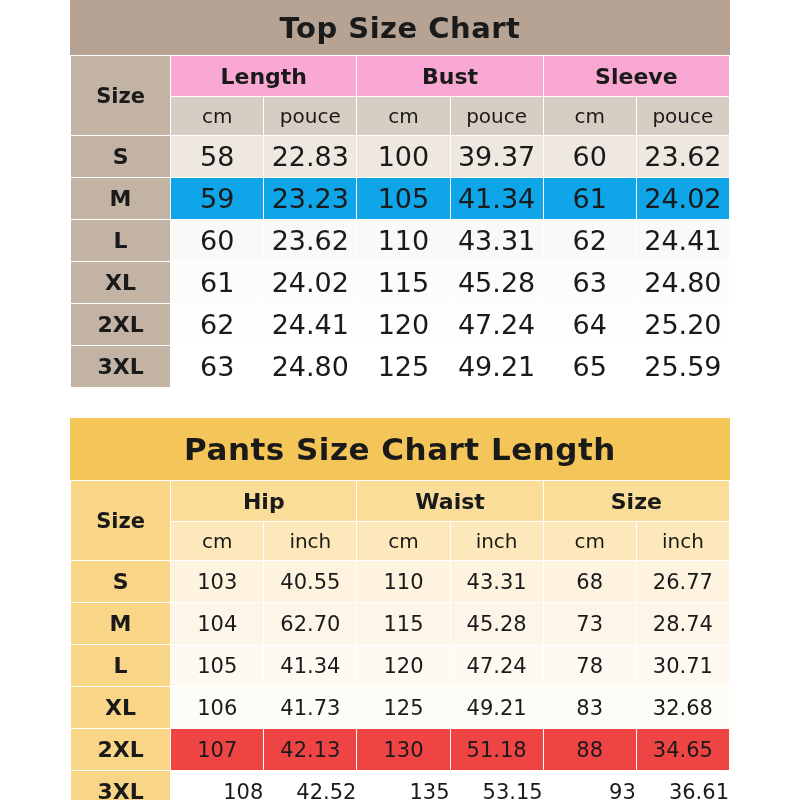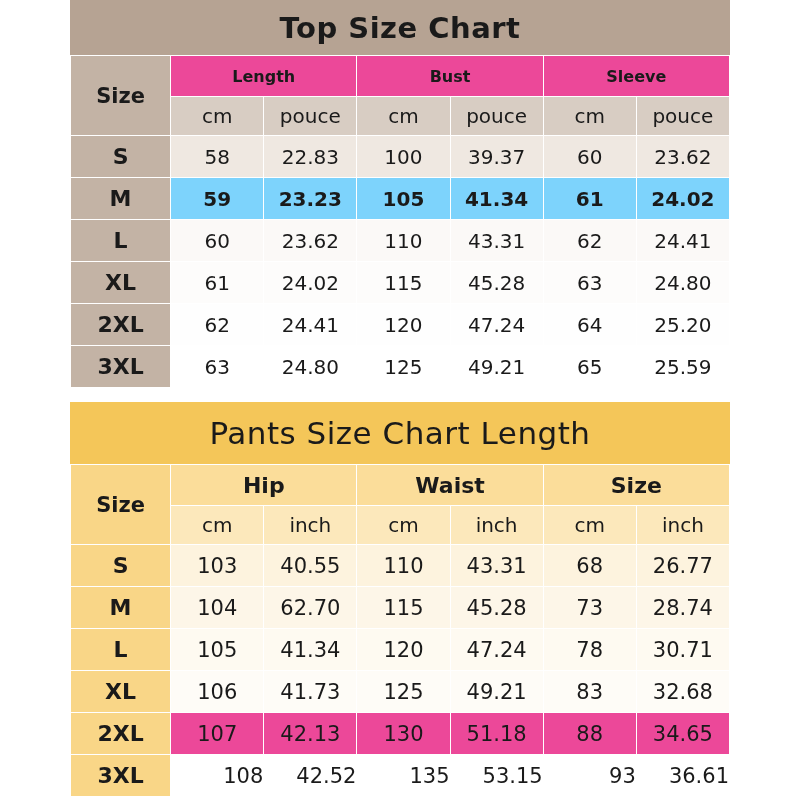--- a/index.html
+++ b/index.html
@@ -39,70 +39,71 @@
     letter-spacing: 0.5px;
   }
   table {
     border-collapse: collapse;
     width: 100%;
     table-layout: fixed;
   }
   .chart-top td, .chart-top th {
     border: 1px solid #ffffff;
     text-align: center;
-    font-size: 20px;
+    font-size: 27px;
     color: #1a1a1a;
     padding: 0;
     height: 41px;
   }
   .chart-top .hdr-group {
-    background: #ec4899;
-    font-weight: bold;
-    font-size: 16px;
+    background: #f9a8d4;
+    font-weight: bold;
+    font-size: 22px;
     height: 40px;
   }
   .chart-top .hdr-unit {
     background: #d8cdc3;
     font-size: 20px;
     height: 38px;
   }
   .chart-top .size-cell {
     background: #c3b3a5;
     font-weight: bold;
     font-size: 22px;
   }
   .chart-top .size-head {
     background: #c3b3a5;
     font-weight: bold;
     font-size: 21px;
   }
   .chart-top .row-a td.data { background: #efe8e1; }
-  .chart-top .row-b td.data { background: #7dd3fc; font-weight: bold; }
+  .chart-top .row-b td.data { background: #0ea5e9; }
   .chart-top .row-c td.data { background: #fbf9f7; }
   .chart-top .row-d td.data { background: #fdfcfb; }
   .chart-top .row-e td.data { background: #fefefe; }
   .chart-top .row-f td.data { background: #ffffff; }
 
   
   .chart-bottom {
     position: absolute;
     left: 70px;
     top: 402px;
     width: 660px;
   }
   .title-bottom {
     height: 62px;
     background: #f4c659;
     color: #1a1a1a;
     font-size: 31px;
-    font-weight: normal;
+    font-weight: bold;
     display: flex;
     align-items: center;
     justify-content: center;
     letter-spacing: 0.5px;
+    margin-top: 16px;
   }
   .chart-bottom td, .chart-bottom th {
     border: 1px solid #ffffff;
     text-align: center;
     font-size: 21px;
     color: #1a1a1a;
     padding: 0;
     height: 41px;
   }
   .chart-bottom .hdr-group {
@@ -124,21 +125,21 @@
   }
   .chart-bottom .size-head {
     background: #f9d687;
     font-weight: bold;
     font-size: 21px;
   }
   .chart-bottom .row-a td.data { background: #fdf3de; margin-left: 20px; }
   .chart-bottom .row-b td.data { background: #fdf6e8; }
   .chart-bottom .row-c td.data { background: #fefaf1; }
   .chart-bottom .row-d td.data { background: #fefcf7; margin-left: 48px; }
-  .chart-bottom .row-e td.data { background: #ec4899; }
+  .chart-bottom .row-e td.data { background: #ef4444; }
   .chart-bottom .row-f td.data { background: #ffffff; text-align: right; }
 
   .col-size { width: 100px; }
   .col-data { width: 93px; }
 </style>
 </head>
 <body>
 
 <div class="page">
 

